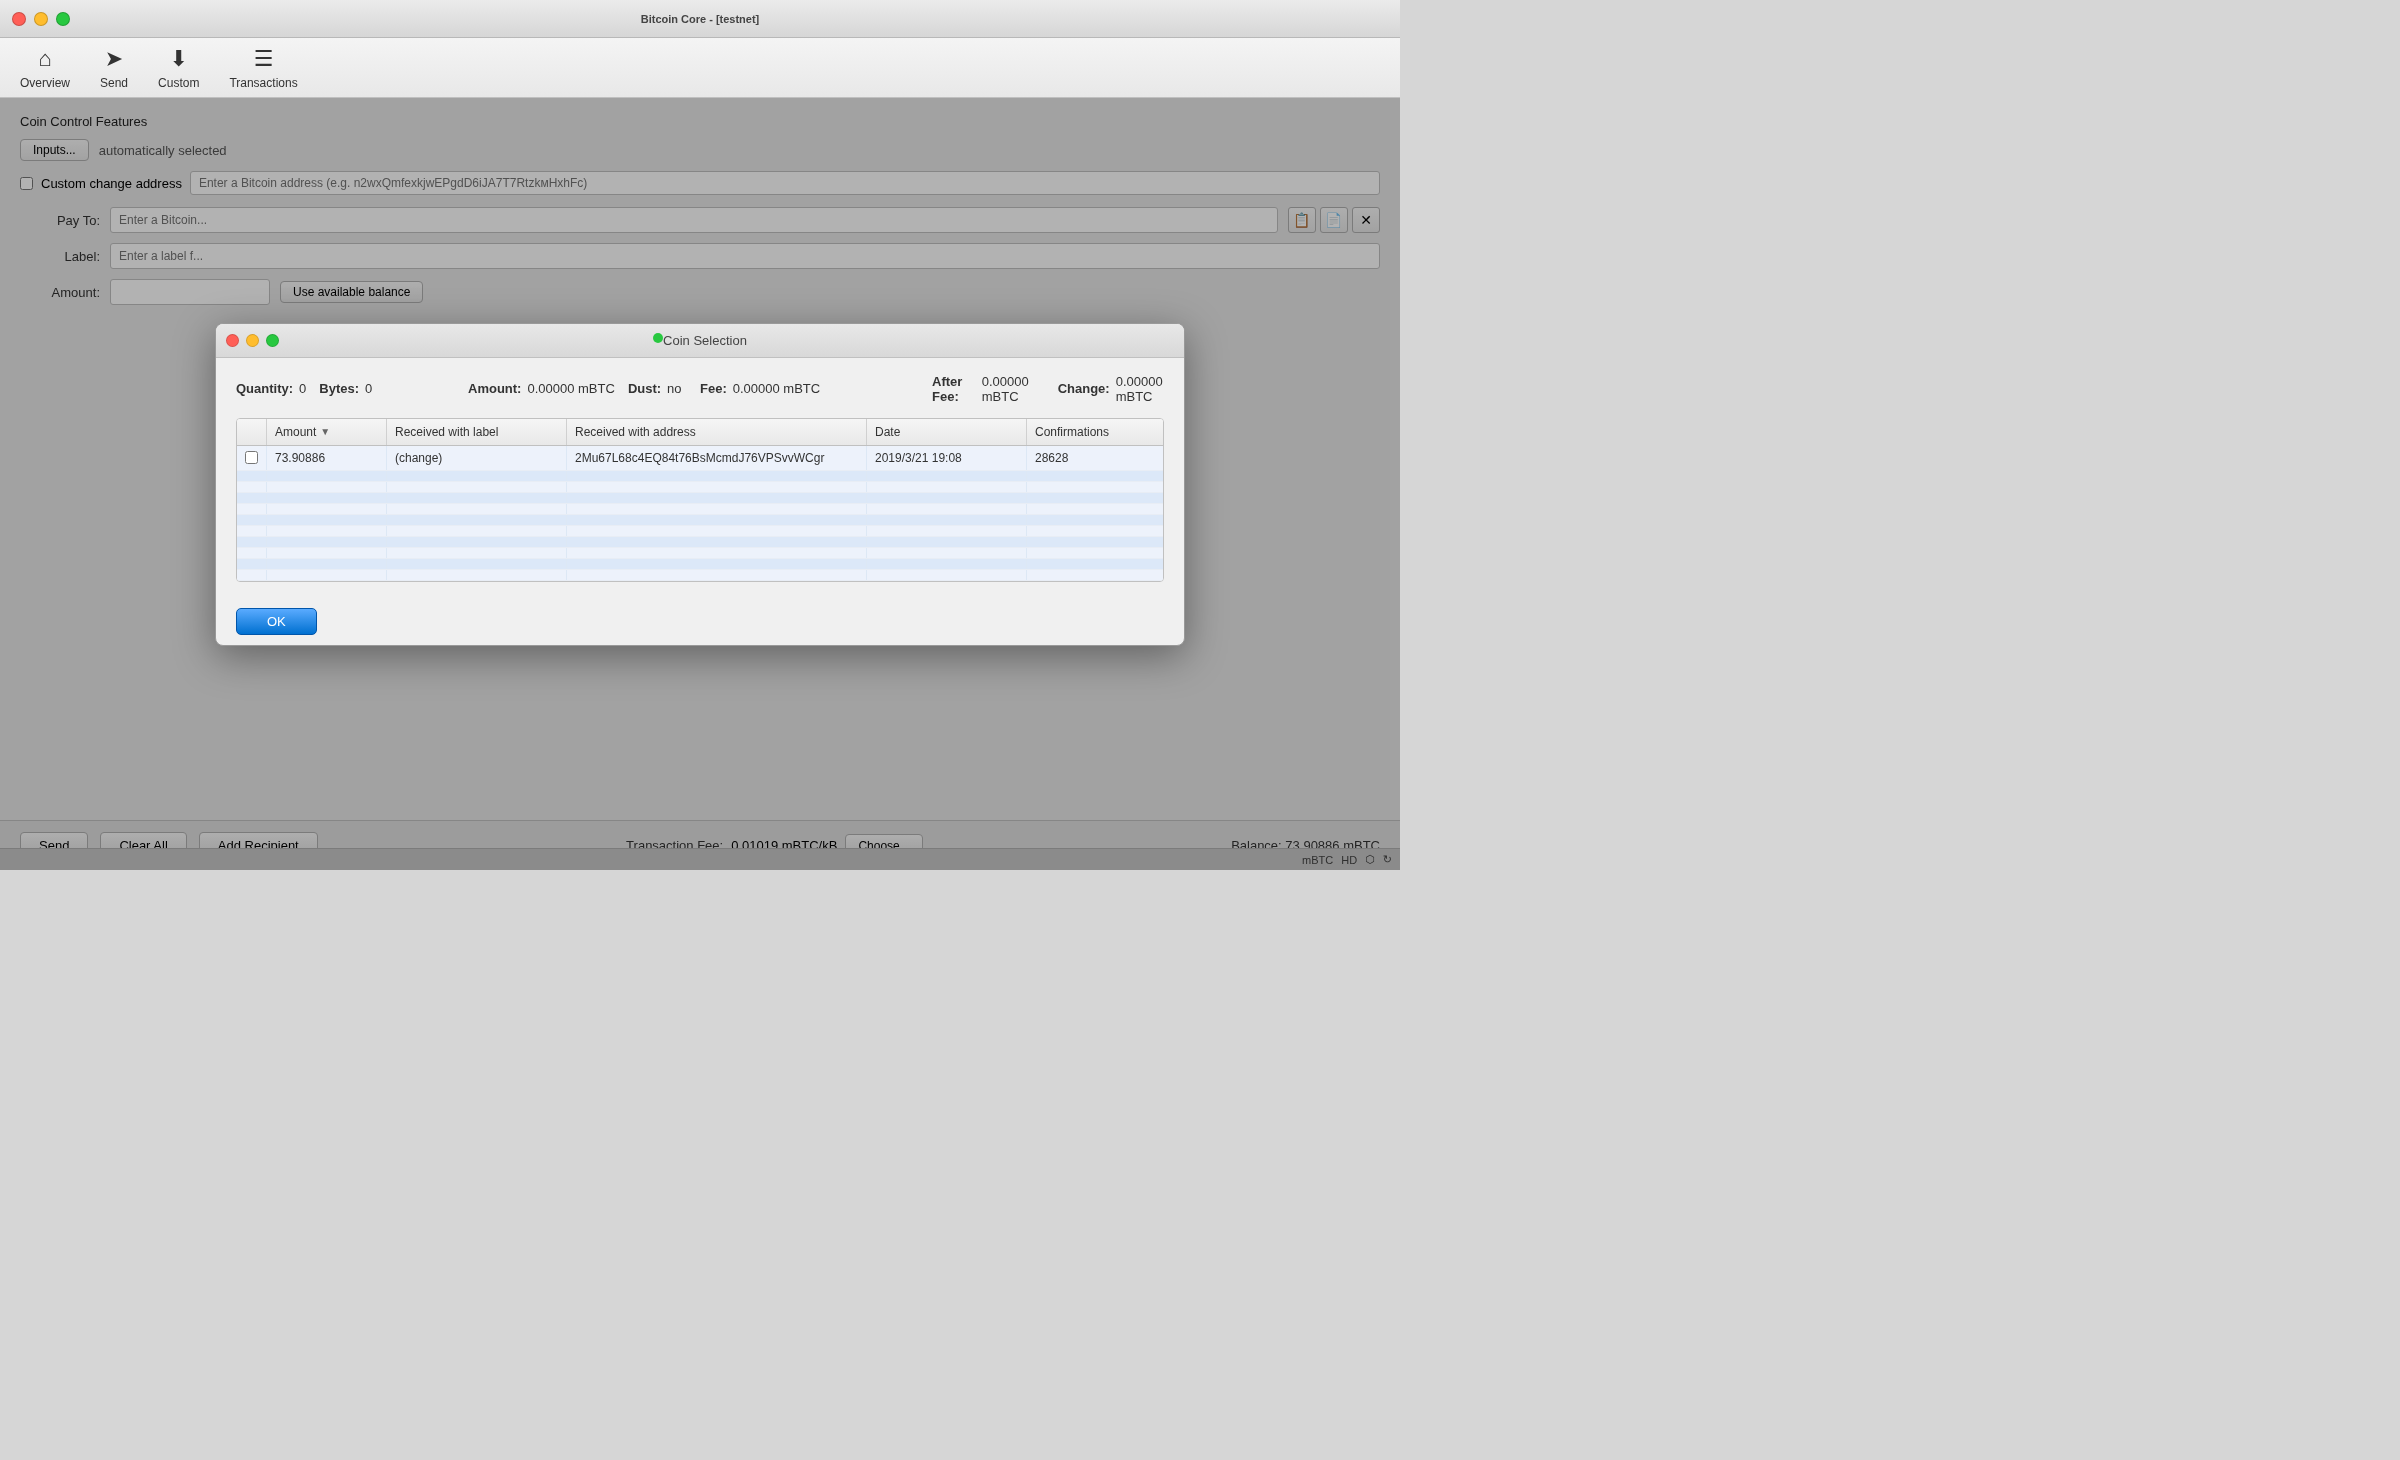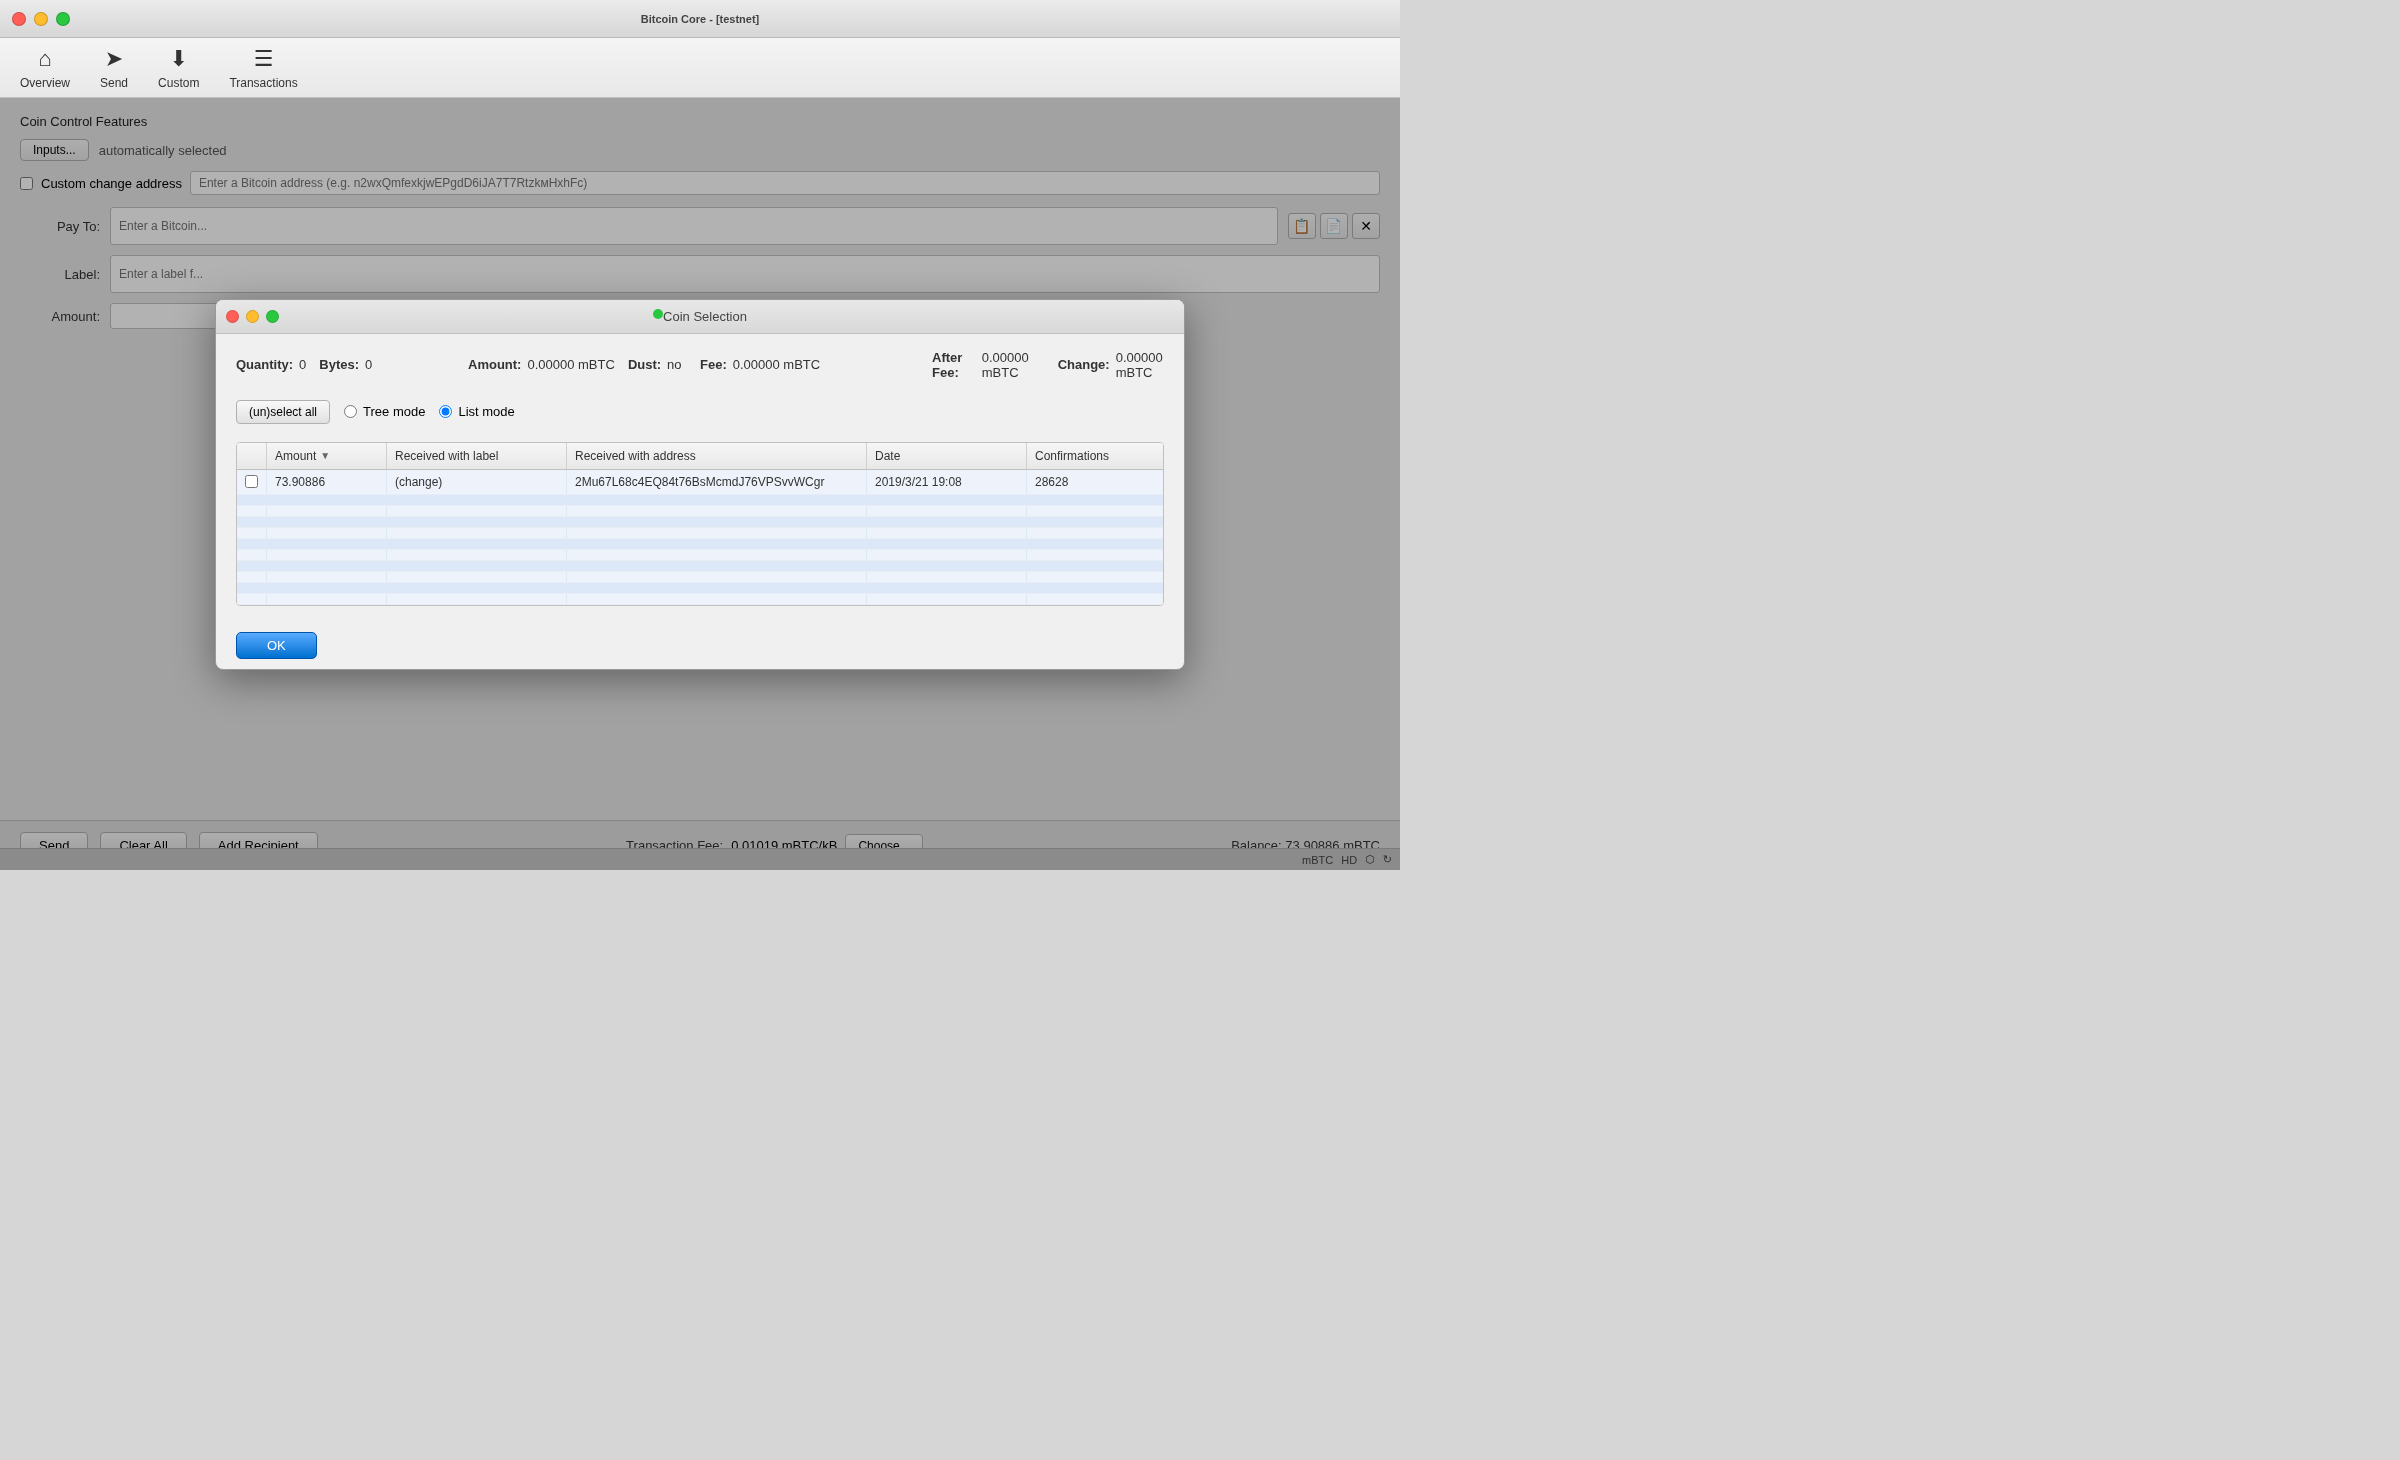--- a/index.html
+++ b/index.html
@@ -136,21 +136,21 @@
     }
     .form-label {
       width: 80px;
       text-align: right;
       font-size: 13px;
       color: #333;
       font-weight: 500;
     }
     .form-input {
       flex: 1;
-      height: 38px;
+      height: 26px;
       border: 1px solid #c0c0c0;
       border-radius: 3px;
       padding: 0 8px;
       font-size: 12px;
       color: #aaa;
       background: white;
     }
     .form-input-narrow {
       width: 160px;
       height: 26px;
@@ -565,31 +565,20 @@
               <span class="stats-label">After Fee:</span>
               <span class="stats-value">0.00000 mBTC</span>
             </div>
             <div class="stats-item">
               <span class="stats-label">Change:</span>
               <span class="stats-value">0.00000 mBTC</span>
             </div>
           </div>
         </div>
 
-        <div class="mode-row">
-          <button class="unselect-btn">(un)select all</button>
-          <label class="radio-group">
-            <input type="radio" name="view-mode" style="">
-            <span>Tree mode</span>
-          </label>
-          <label class="radio-group">
-            <input type="radio" name="view-mode" checked="" style="">
-            <span>List mode</span>
-          </label>
-        </div>
 
         <div class="coin-table">
           <div class="table-header">
             <div class="th-cell"></div>
             <div class="th-cell">
               <span>Amount</span>
               <span class="sort-arrow">▼</span>
             </div>
             <div class="th-cell">
               <span>Received with label</span>

